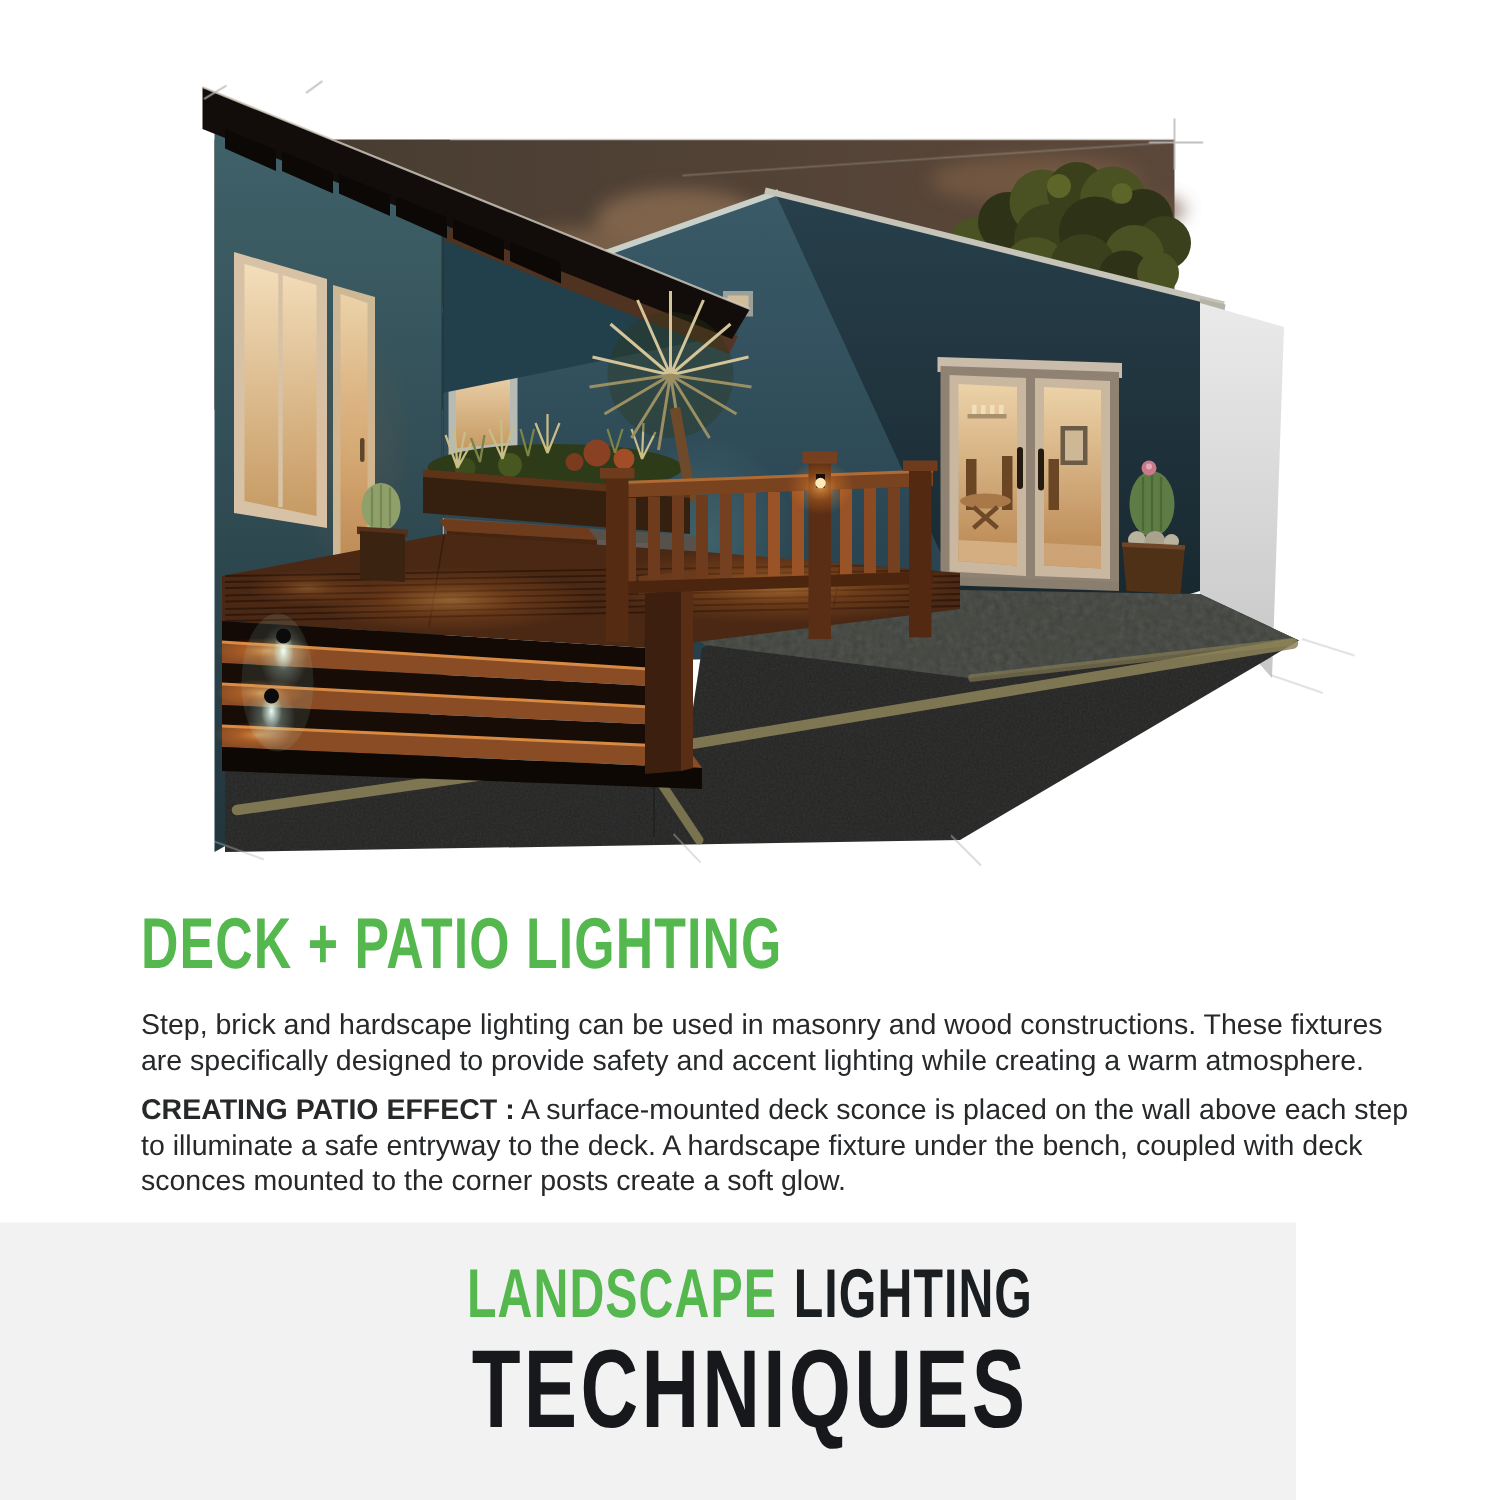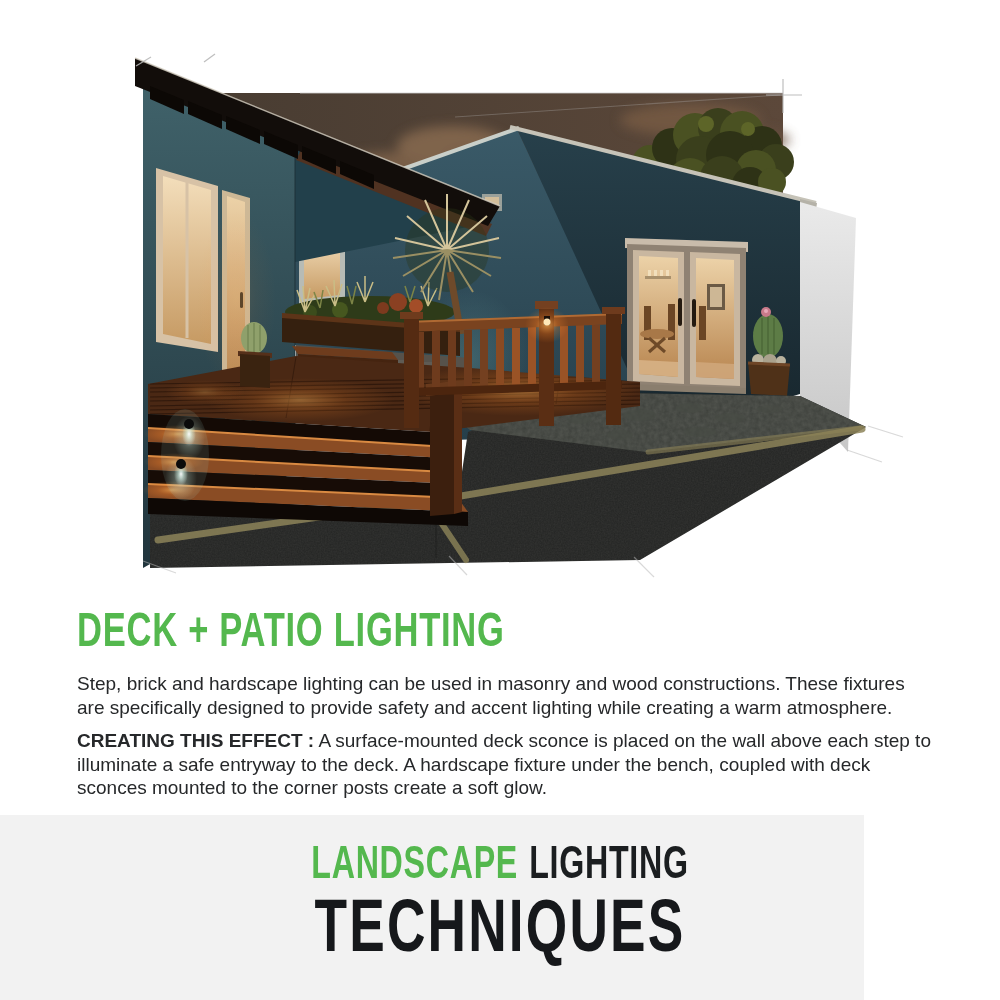--- a/index.html
+++ b/index.html
@@ -1,21 +1,21 @@
 <!DOCTYPE html>
 <html><head>
 <meta charset="utf-8">
 <style>
   html,body{margin:0;padding:0;}
   body{
     width:1000px;height:1000px;position:relative;background:#ffffff;overflow:hidden;
     font-family:"Liberation Sans",sans-serif;
   }
   .artwork{position:absolute;left:0;top:0;width:1000px;height:1000px;}
-  .copy{position:absolute;left:77px;top:606px;width:860px;}
+  .copy{position:absolute;left:94px;top:606px;width:860px;}
   .title{
     font-weight:700;font-size:48px;line-height:1;color:#54b84e;
     transform:scaleX(.72);transform-origin:0 50%;letter-spacing:1px;white-space:nowrap;
     margin:0 0 18px 0;
   }
   .body-copy{font-size:19px;line-height:23.5px;color:#26282a;}
   .body-copy p{margin:0 0 10px 0;}
   .effect-label{font-weight:700;}
   .footer{
     position:absolute;left:0;top:815px;width:864px;height:185px;background:#f2f2f2;
@@ -393,21 +393,21 @@
     <line x1="449" y1="556" x2="467" y2="575" opacity=".6"></line>
       <line x1="634" y1="557" x2="654" y2="577" opacity=".6"></line>
     <line x1="143" y1="561" x2="176" y2="573" opacity=".6"></line>
   </g>
 </svg>
 
 <div class="copy">
   <h1 class="title">DECK + PATIO LIGHTING</h1>
   <div class="body-copy">
     <p>Step, brick and hardscape lighting can be used in masonry and wood constructions. These fixtures are specifically designed to provide safety and accent lighting while creating a warm atmosphere.</p>
-    <p><span class="effect-label">CREATING THIS EFFECT :</span>
+    <p><span class="effect-label">CREATING PATIO EFFECT :</span>
       <span>A surface-mounted deck sconce is placed on the wall above each step to illuminate a safe entryway to the deck. A hardscape fixture under the bench, coupled with deck sconces mounted to the corner posts create a soft glow.</span></p>
   </div>
 </div>
 
 <div class="footer">
   <div class="brand">
     <div class="brand-line1"><span class="brand-green">LANDSCAPE</span><span class="brand-dark">LIGHTING</span></div>
     <div class="brand-line2">TECHNIQUES</div>
   </div>
 </div>

